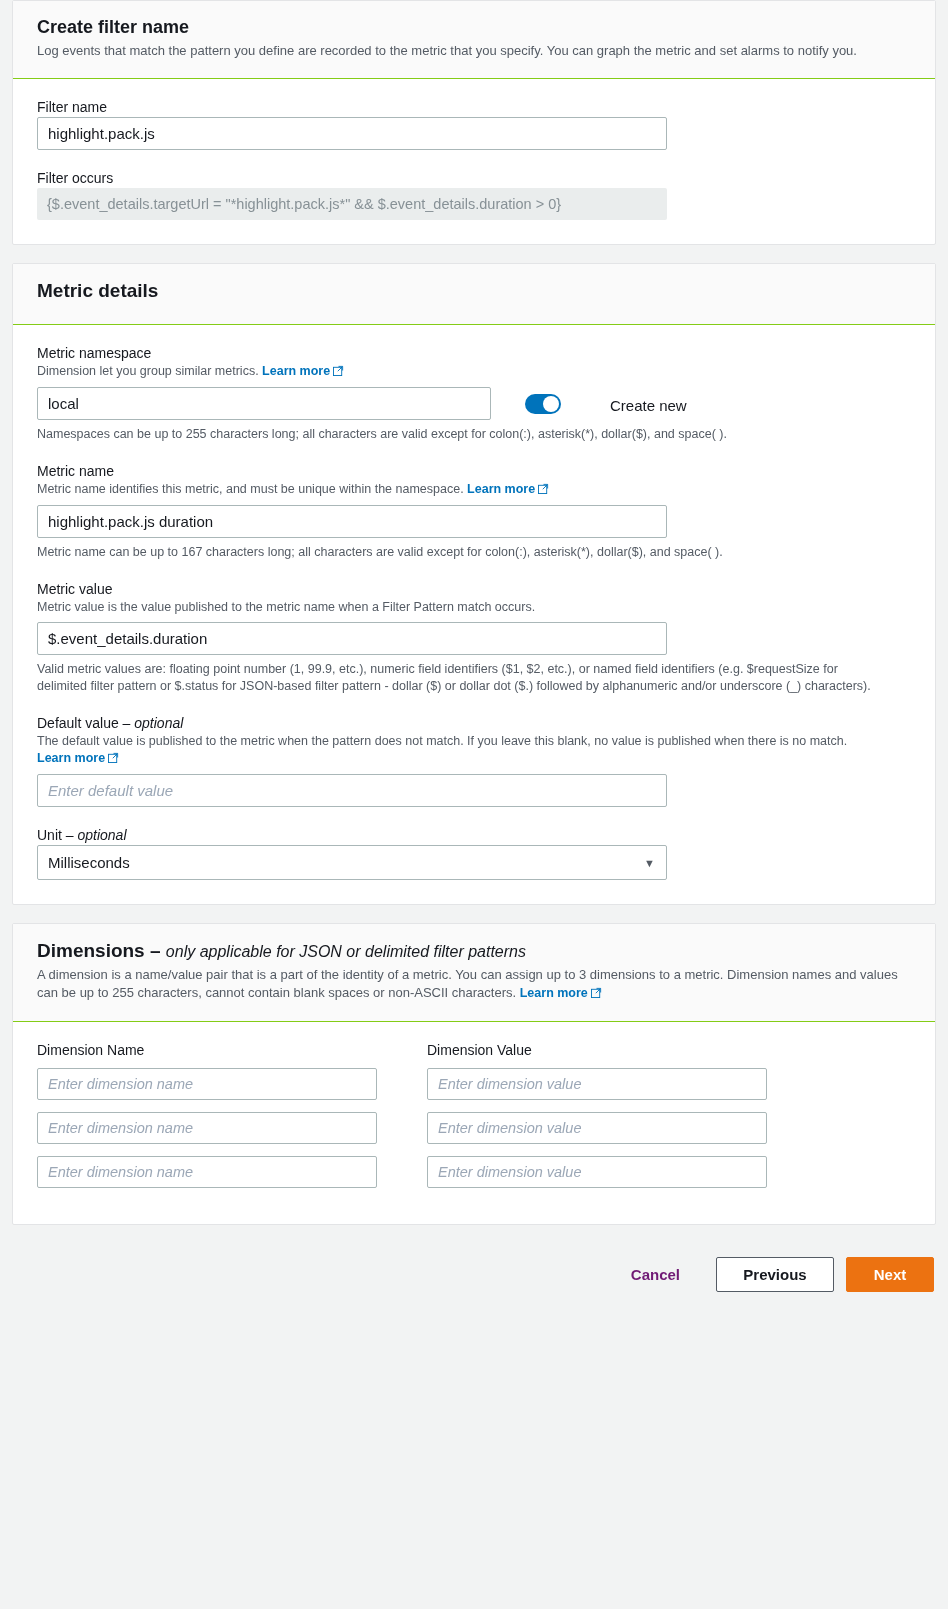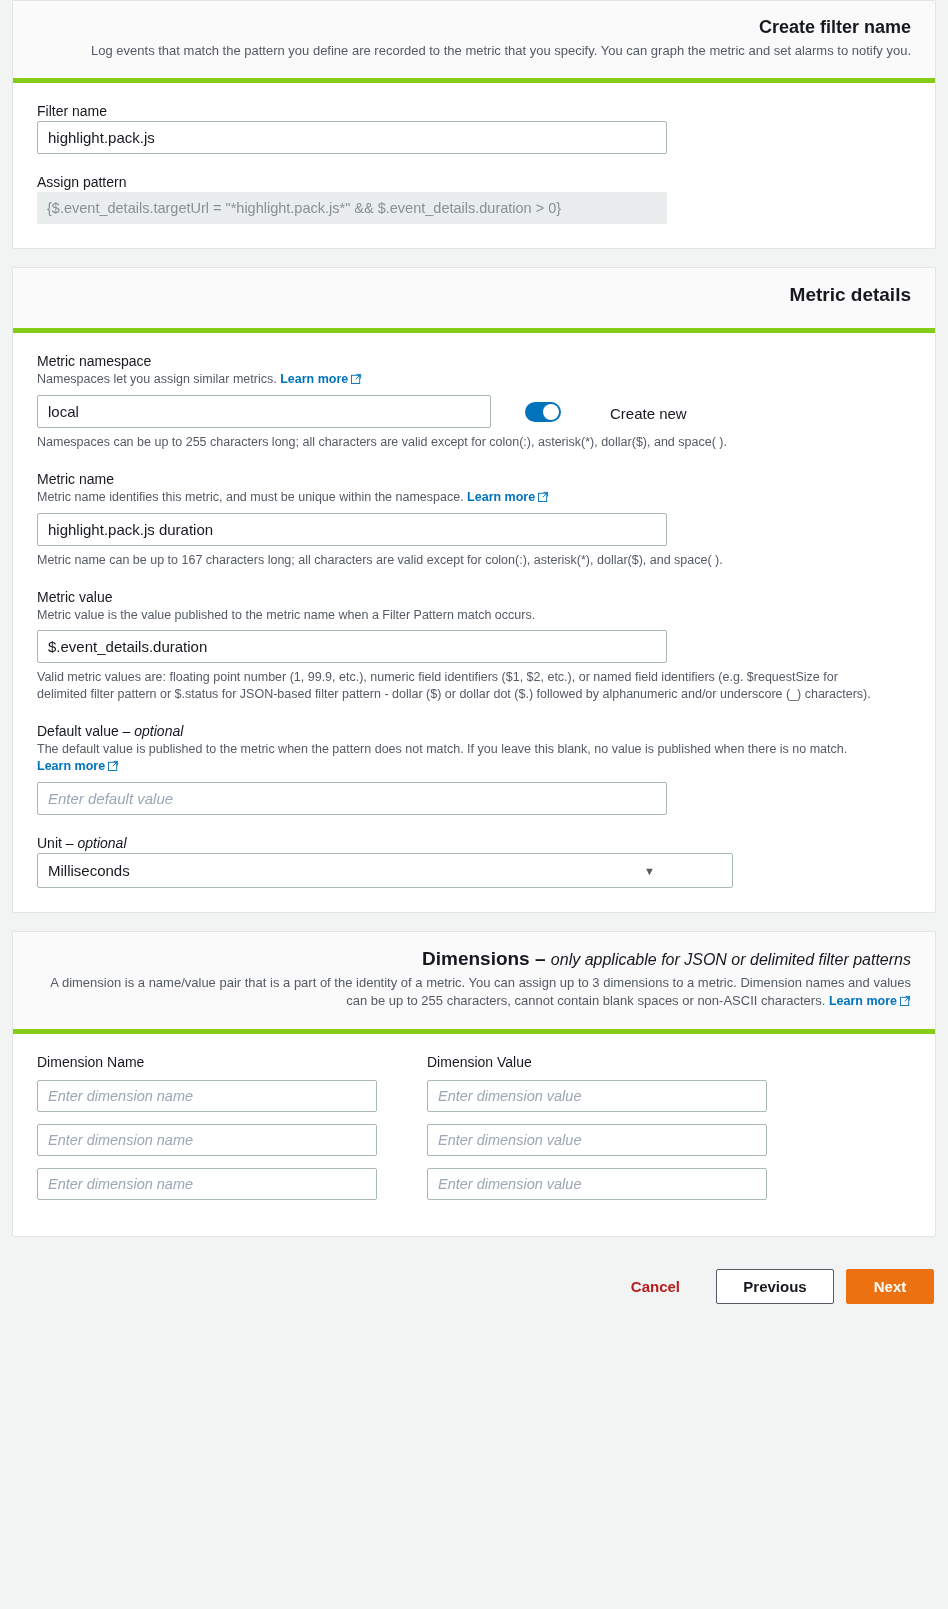--- a/index.html
+++ b/index.html
@@ -23,23 +23,22 @@
 
   .card {
     background: #ffffff;
     border: 1px solid #e3e4e6;
     border-radius: 2px;
     margin-bottom: 18px;
   }
 
   .card-header {
     background: #fafafa;
-    border-bottom: 5px solid #84cc16;
+    border-bottom: 1px solid #84cc16;
     padding: 16px 24px 18px 24px;
-    text-align: right;
   }
 
   .card-title {
     font-size: 18px;
     font-weight: bold;
     color: #16191f;
     margin: 0 0 4px 0;
   }
   .card-title.big { font-size: 19px; }
   .card-title .sub-ital {
@@ -154,21 +153,21 @@
     background: #fff;
   }
   .toggle-label {
     margin-left: 11px;
     font-size: 15px;
     color: #16191f;
   }
 
   .select-wrap { position: relative; width: 630px; }
   select.sel {
-    width: 696px;
+    width: 630px;
     height: 35px;
     border: 1px solid #aab7b8;
     border-radius: 2px;
     padding: 4px 30px 4px 10px;
     font-size: 15px;
     font-family: "Liberation Sans", sans-serif;
     color: #16191f;
     background: #fff;
     -webkit-appearance: none;
     appearance: none;
@@ -225,21 +224,21 @@
     font-weight: bold;
     border-radius: 2px;
     cursor: pointer;
     height: 35px;
     padding: 0 22px;
     line-height: 33px;
   }
   .btn-link {
     background: transparent;
     border: none;
-    color: #b91c1c;
+    color: #701a75;
     margin-right: 14px;
   }
   .btn-normal {
     background: #fff;
     border: 1px solid #545b64;
     color: #16191f;
     margin-right: 12px;
     min-width: 118px;
   }
   .btn-primary {
@@ -261,37 +260,37 @@
       <div class="card-desc">Log events that match the pattern you define are recorded to the metric that you specify. You can graph the metric and set alarms to notify you.</div>
     </div>
     <div class="card-body">
 
       <div class="field">
         <label class="field-label">Filter name</label>
         <input class="txt" type="text" value="highlight.pack.js" style="">
       </div>
 
       <div class="field">
-        <label class="field-label">Assign pattern</label>
+        <label class="field-label">Filter occurs</label>
         <div class="readonly-pattern">{$.event_details.targetUrl = "*highlight.pack.js*" &amp;&amp; $.event_details.duration &gt; 0}</div>
       </div>
 
     </div>
   </div>
 
   <div class="card">
     <div class="card-header">
       <div class="card-title big">Metric details</div>
     </div>
     <div class="card-body">
 
       <div class="field">
         <label class="field-label">Metric namespace</label>
         <div class="field-desc">
-          <span>Namespaces let you assign similar metrics.</span>
+          <span>Dimension let you group similar metrics.</span>
           <a class="learn-more" href="#"><span>Learn more</span><span class="ext-icon"><svg width="11" height="11" viewBox="0 0 12 12">
                   <rect x="0.5" y="2.5" width="9" height="9" fill="none" stroke="#0073bb"></rect>
                   <path d="M6 1.5h4.5V6" fill="none" stroke="#0073bb"></path>
                   <path d="M5.2 6.8L10.3 1.7" stroke="#0073bb" fill="none"></path>
                 </svg></span></a>
         </div>
         <div class="row-inline">
           <input class="txt" type="text" style="width: 454px;" value="local">
           <div class="toggle-wrap">
             <div class="toggle">

